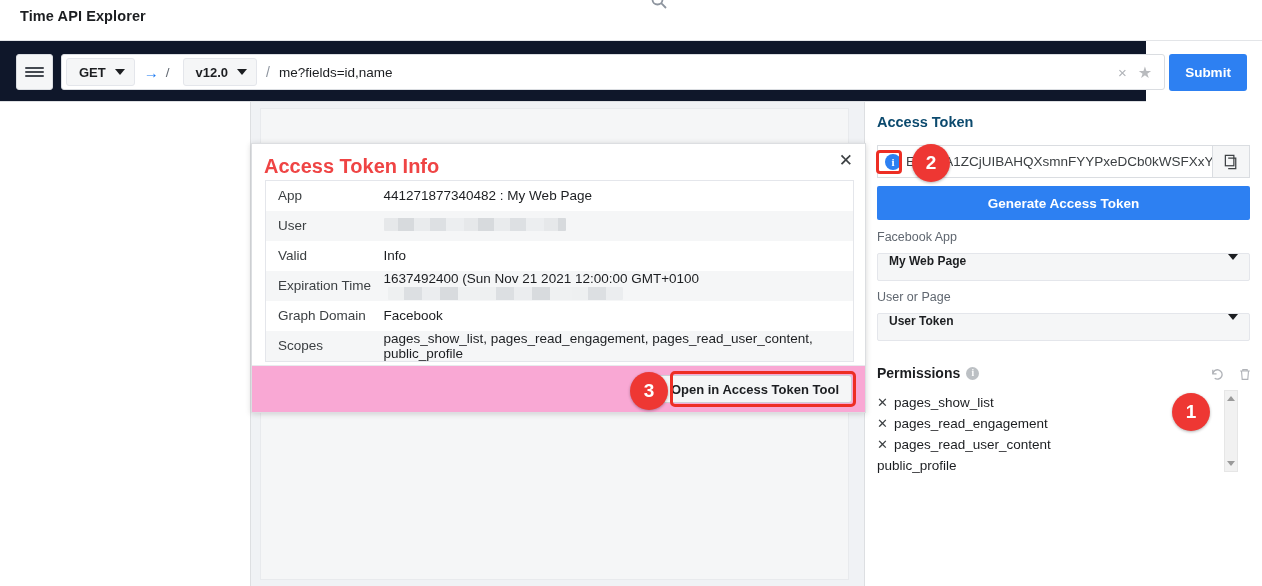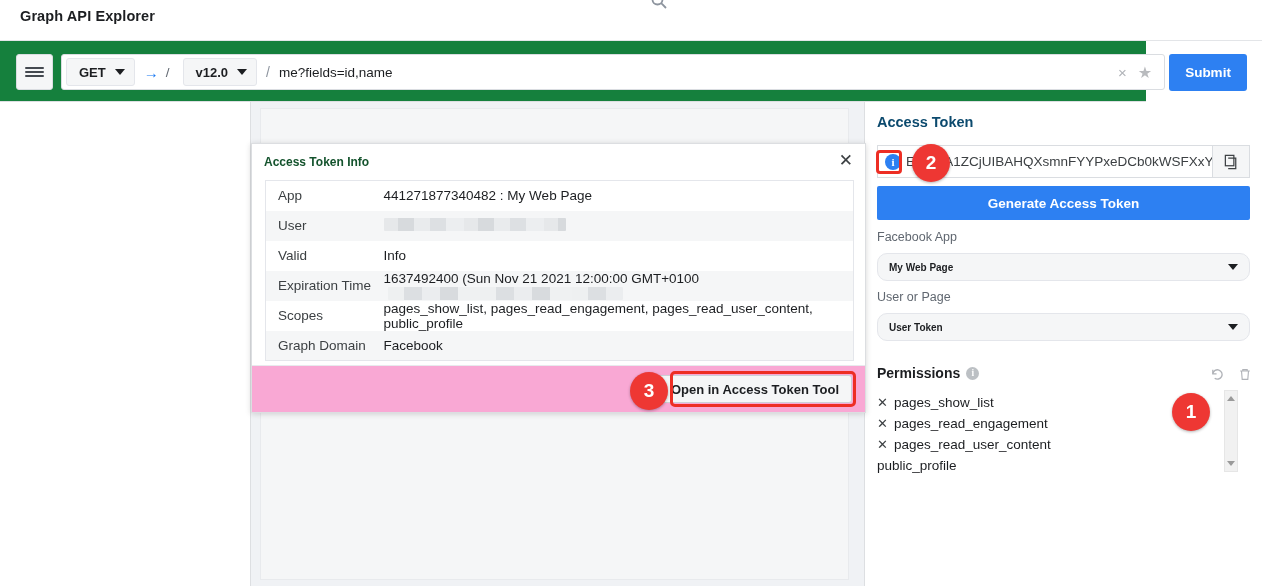--- a/index.html
+++ b/index.html
@@ -31,21 +31,21 @@
   }
   .header-search-icon {
     position: absolute; left: 650px; top: -8px;
     width: 18px; height: 18px; color: #8d949e;
   }
 
   
   .reqbar {
     position: absolute; left: 0; top: 41px;
     width: 1146px; height: 61px;
-    background: #15803d;
+    background: #0f172a;
     border-bottom: 1px solid #dddfe2;
   }
   .hamburger {
     position: absolute; left: 16px; top: 13px;
     width: 37px; height: 36px;
     border: 1px solid #dadde1; border-radius: 3px;
     background: #f5f6f7;
     display: flex; align-items: center; justify-content: center;
     cursor: pointer;
   }
@@ -201,24 +201,24 @@
   }
 
   .fld-label {
     position: absolute; left: 12px;
     font-size: 12.5px; color: #606770;
   }
   .select {
     position: absolute; left: 12px;
     width: 373px; height: 28px;
     background: #f5f6f7;
-    border: 1px solid #e4e6eb; border-radius: 10px;
-    display: flex; align-items: center; justify-content: space-between;
+    border: 1px solid #e4e6eb; border-radius: 2px;
+    display: flex; justify-content: space-between;
     padding: 0 11px;
-    font-size: 10px; font-weight: bold; color: #1c1e21;
+    font-size: 12px; font-weight: bold; color: #1c1e21;
     cursor: pointer;
   }
   .select .caret {
     border-top-color: #1c1e21;
   }
 
   
   .perm-head {
     position: absolute; left: 12px; top: 263px;
     display: flex; align-items: center; gap: 6px;
@@ -264,21 +264,21 @@
   .modal {
     position: absolute; left: 251px; top: 143px;
     width: 615px; height: 270px;
     background: #ffffff;
     border: 1px solid #dcdee1;
     box-shadow: 0 1px 6px rgba(0,0,0,.16);
     z-index: 40;
   }
   .modal-title {
     position: absolute; left: 12px; top: 11px;
-    font-size: 12px; font-weight: bold; color: #14532d;
+    font-size: 20px; font-weight: bold; color: #ef4444;
   }
   .modal-close {
     position: absolute; right: 12px; top: 8px;
     font-size: 17px; color: #3c4043; cursor: pointer; line-height: 1;
   }
   .modal-table {
     position: absolute; left: 13px; top: 36px;
     width: 589px;
     border: 1px solid #e4e6eb;
     border-collapse: collapse;
@@ -347,21 +347,21 @@
   .badge.b1 { left: 1172px; top: 393px; }
   .badge.b2 { left: 912px; top: 144px; }
   .badge.b3 { left: 630px; top: 372px; }
 </style>
 </head>
 <body>
 
 <div id="app">
 
   <div class="header">
-    <div class="header-title">Graph API Explorer</div>
+    <div class="header-title">Time API Explorer</div>
     <div class="header-search-icon">
       <svg width="18" height="18" viewBox="0 0 18 18" fill="none" stroke="#8d949e" stroke-width="1.8">
         <circle cx="7.5" cy="7.5" r="5"></circle>
           <line x1="11.2" y1="11.2" x2="16" y2="16"></line>
       </svg>
     </div>
   </div>
 
   <div class="reqbar">
     <div class="hamburger">
@@ -497,27 +497,27 @@
       </tr>
       <tr>
         <td class="k">Valid</td>
         <td>Info</td>
       </tr>
       <tr>
         <td class="k">Expiration Time</td>
         <td><span>1637492400 (Sun Nov 21 2021 12:00:00 GMT+0100</span><span class="blur-exp"></span></td>
       </tr>
       <tr>
+        <td class="k">Graph Domain</td>
+        <td>Facebook</td>
+      </tr>
+      <tr>
         <td class="k">Scopes</td>
         <td>pages_show_list, pages_read_engagement, pages_read_user_content, public_profile</td>
       </tr>
-      <tr>
-        <td class="k">Graph Domain</td>
-        <td>Facebook</td>
-      </tr>
     </tbody>
       </table>
 
     <div class="modal-footer">
       <button class="open-token-btn">Open in Access Token Tool</button>
       <div class="btn-highlight"></div>
     </div>
   </div>
 
   <div class="badge b1">1</div>

